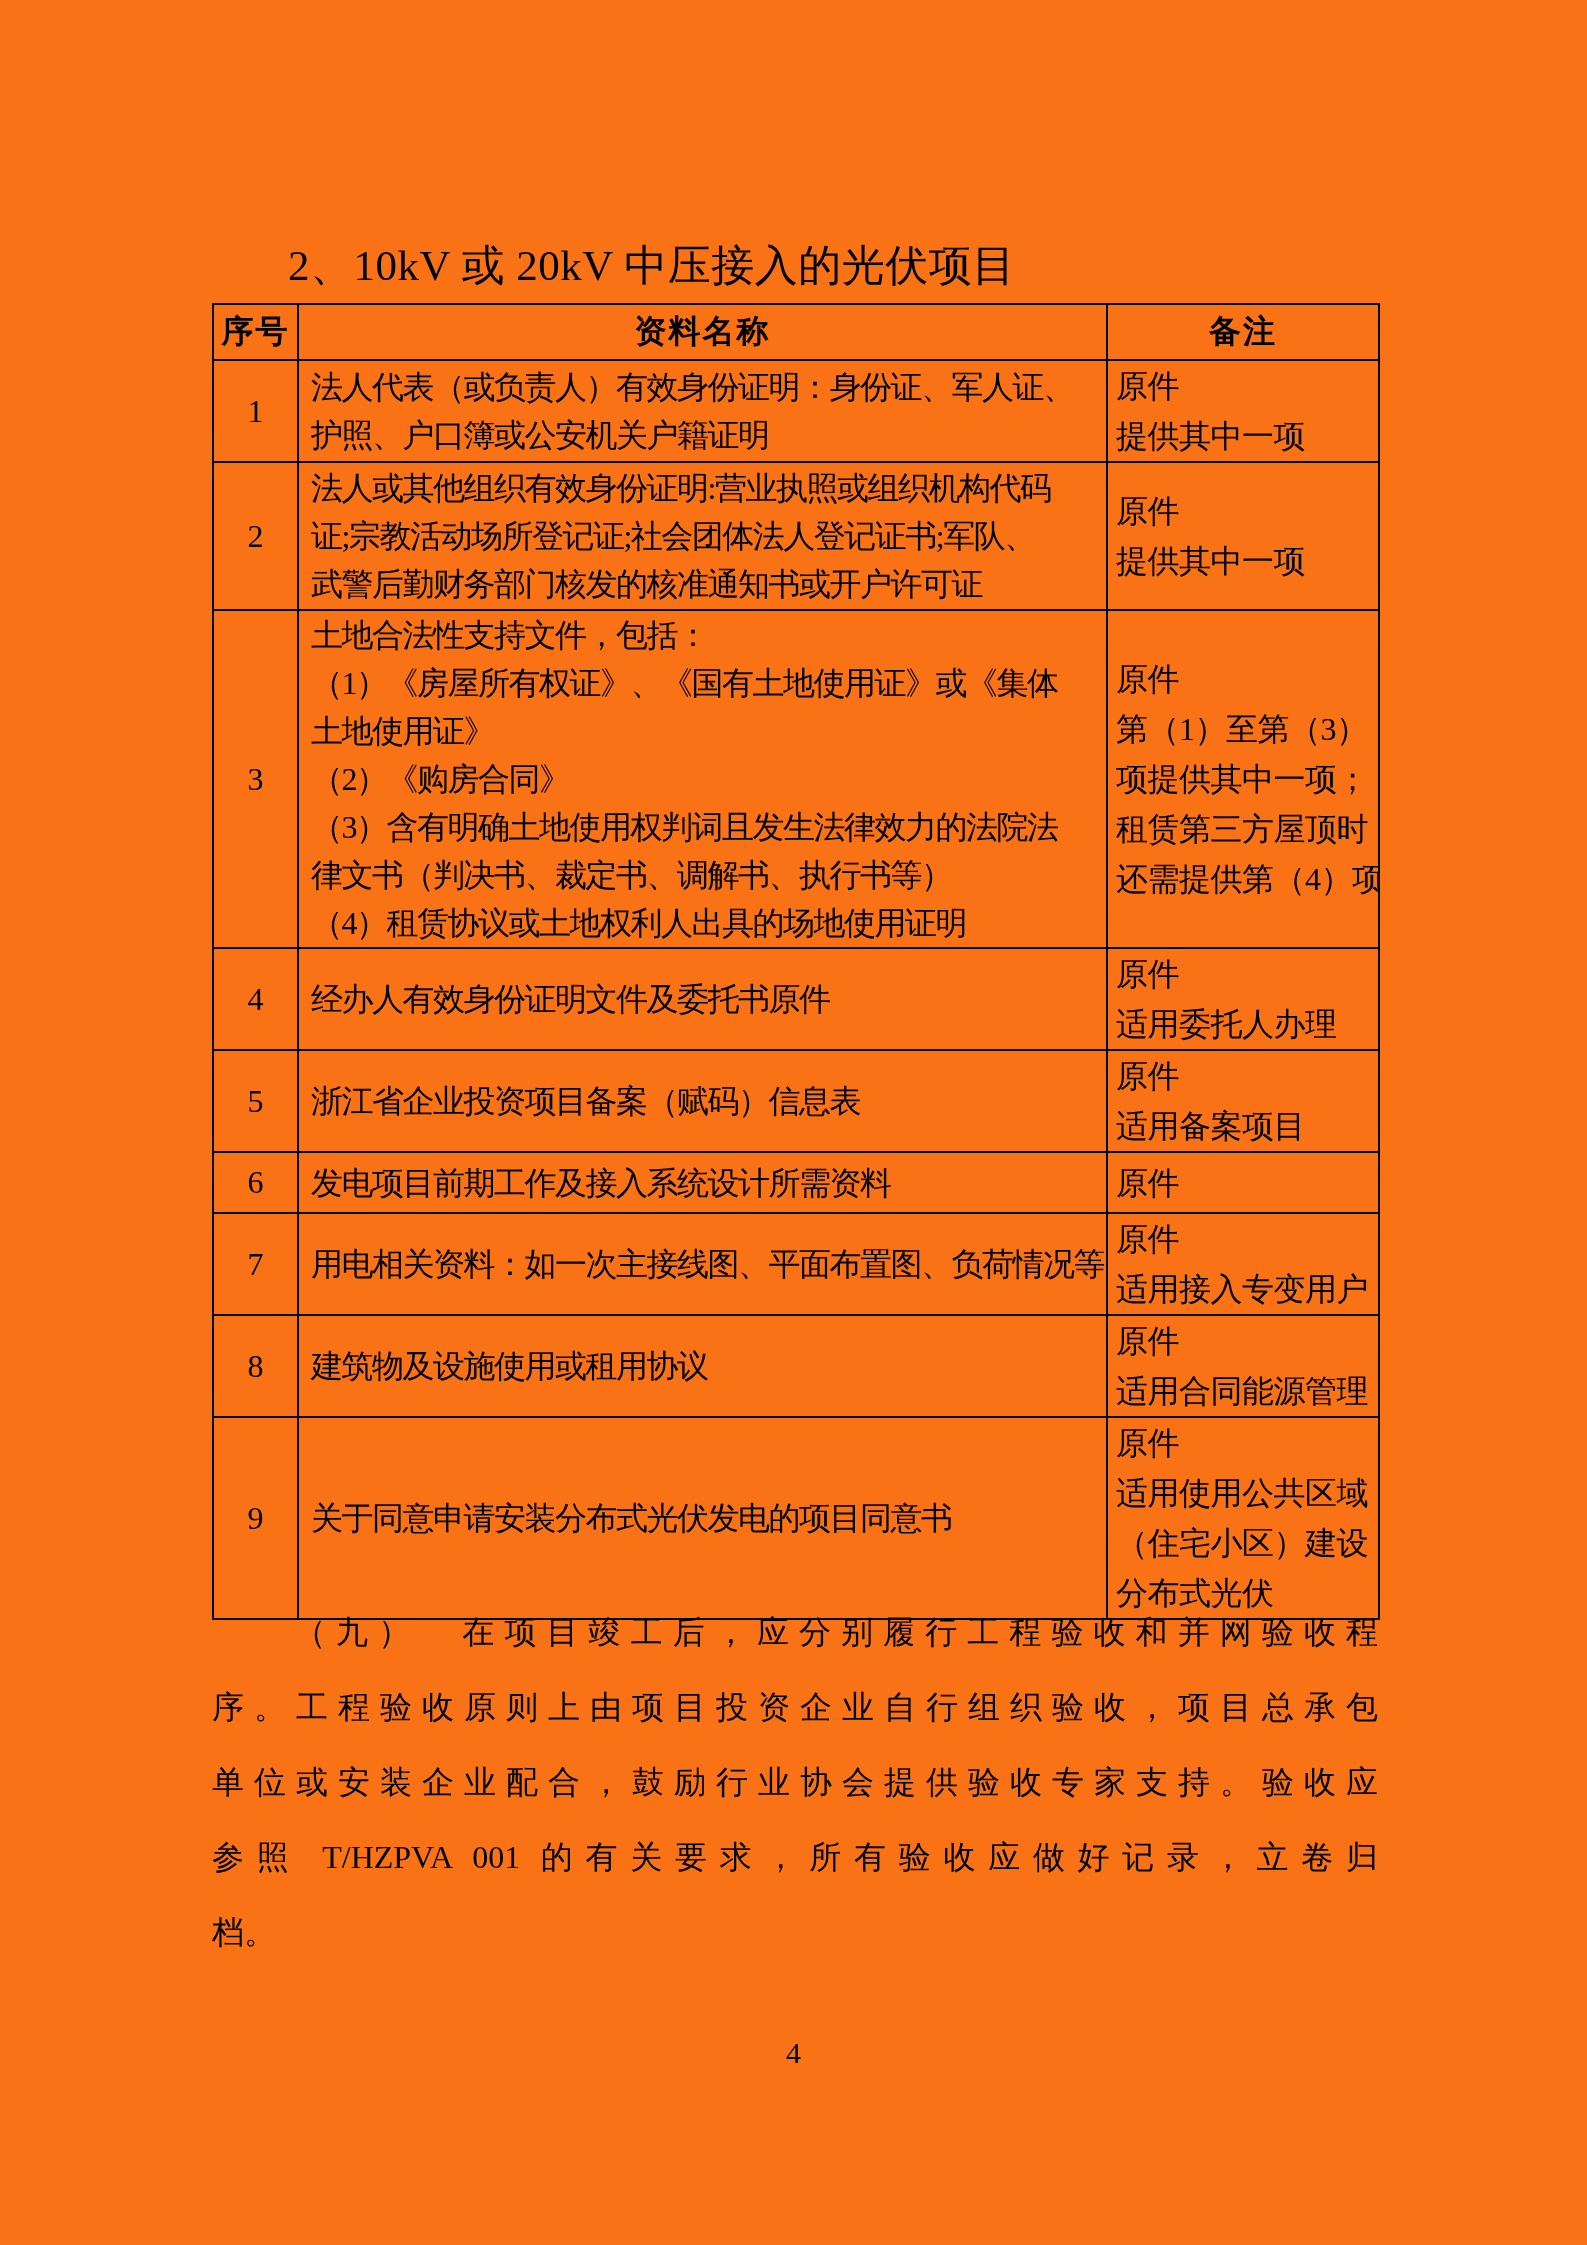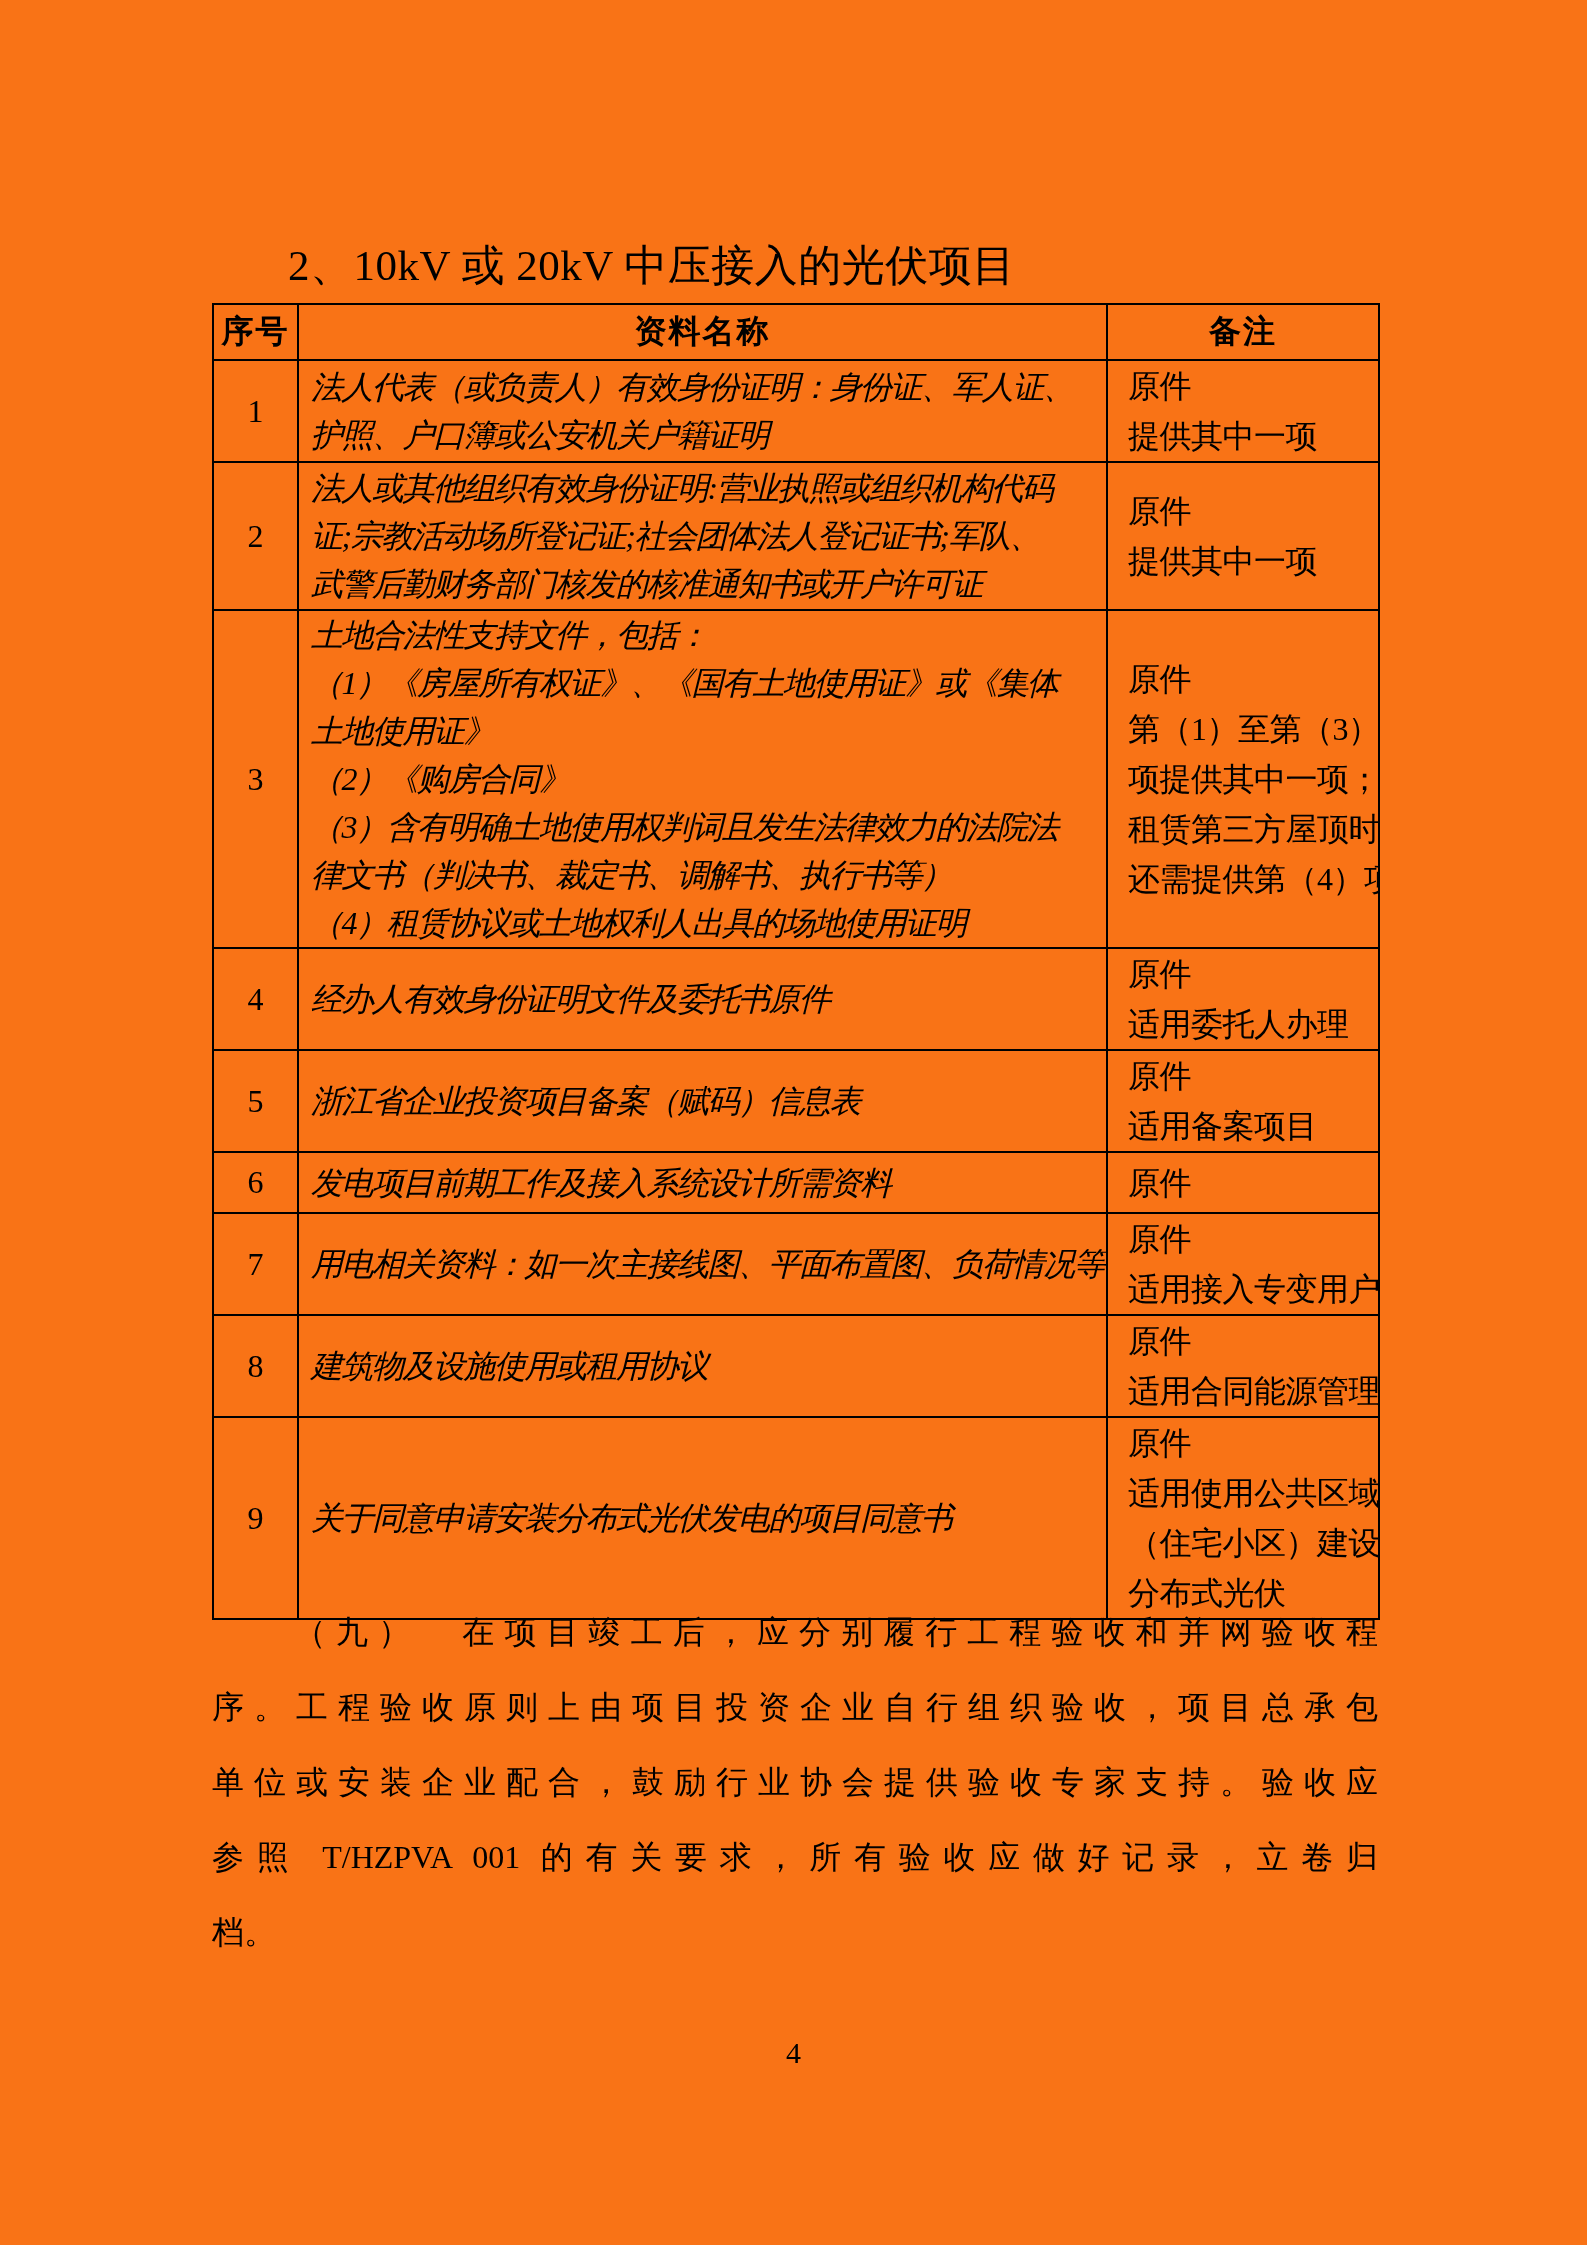--- a/index.html
+++ b/index.html
@@ -42,23 +42,23 @@
   tr.row-1   { height:97px; }
   tr.row-2   { height:148px; }
   tr.row-3   { height:336px; }
   tr.row-4   { height:96px; }
   tr.row-5   { height:97px; }
   tr.row-6   { height:61px; }
   tr.row-7   { height:97px; }
   tr.row-8   { height:97px; }
   tr.row-9   { height:193px; }
   td.no { text-align:center; }
-  td.name { padding:0 6px 0 12px; letter-spacing:-1.5px;font-style:italic; }
+  td.name { padding:0 6px 0 12px; letter-spacing:-1.5px; }
   td.name div { line-height:48px; white-space:nowrap; }
-  td.remark { padding:0 2px 0 20px; }
+  td.remark { padding:0 2px 0 8px; }
   td.remark div { line-height:50px; white-space:nowrap; letter-spacing:-0.5px; }
   .para {
     position:absolute;
     left:212px; top:1595px;
     width:1166px;
     font-size:32px;
   }
   .pline {
     height:75px;
     line-height:75px;

